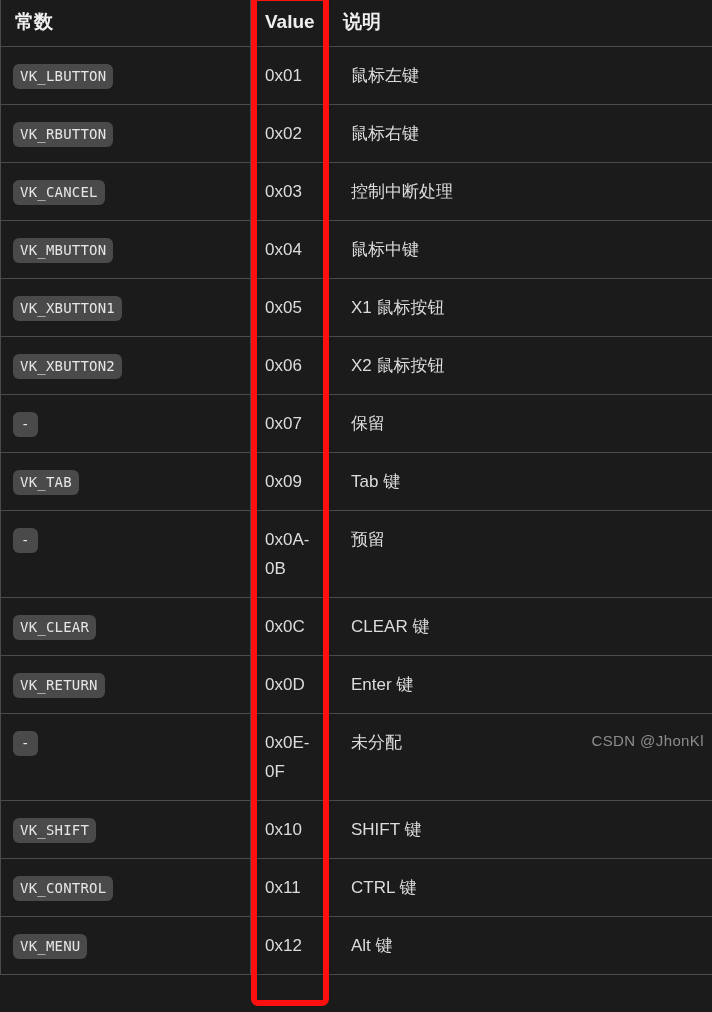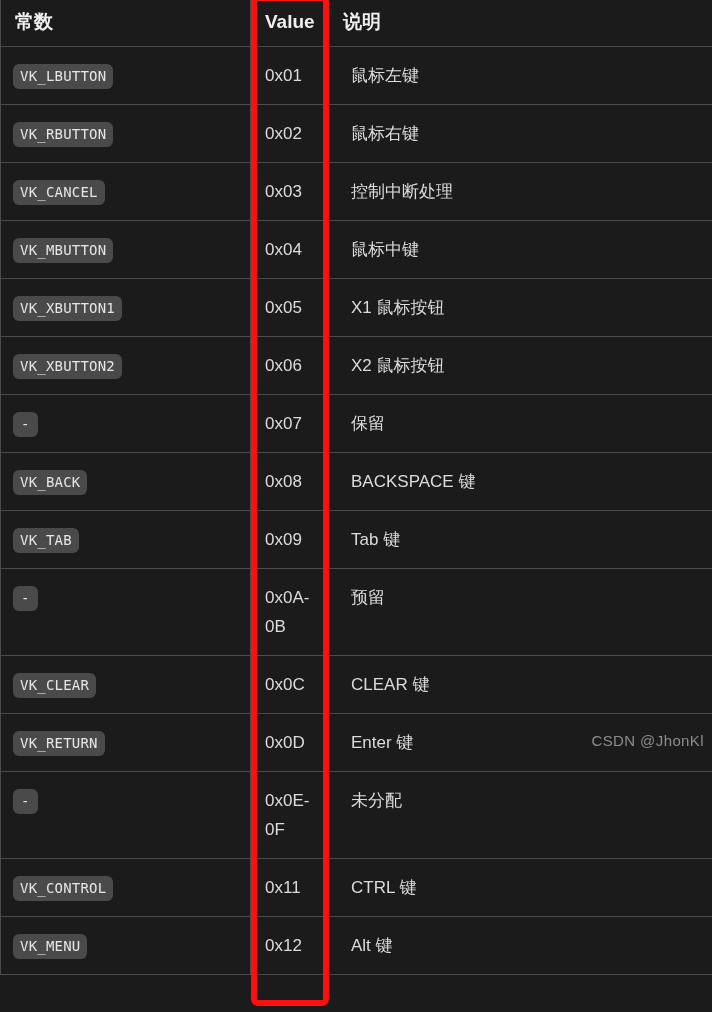--- a/index.html
+++ b/index.html
@@ -180,25 +180,20 @@
           <td class="cell-const"><code class="vk-code">VK_XBUTTON2</code></td>
           <td class="cell-value">0x06</td>
           <td class="cell-desc">X2 鼠标按钮</td>
         </tr>
         <tr>
           <td class="cell-const"><code class="vk-code dash">-</code></td>
           <td class="cell-value">0x07</td>
           <td class="cell-desc">保留</td>
         </tr>
         <tr>
-          <td class="cell-const"><code class="vk-code">VK_BACK</code></td>
-          <td class="cell-value">0x08</td>
-          <td class="cell-desc">BACKSPACE 键</td>
-        </tr>
-        <tr>
           <td class="cell-const"><code class="vk-code">VK_TAB</code></td>
           <td class="cell-value">0x09</td>
           <td class="cell-desc">Tab 键</td>
         </tr>
         <tr>
           <td class="cell-const"><code class="vk-code dash">-</code></td>
           <td class="cell-value">0x0A-0B</td>
           <td class="cell-desc">预留</td>
         </tr>
         <tr>
@@ -210,20 +205,25 @@
           <td class="cell-const"><code class="vk-code">VK_RETURN</code></td>
           <td class="cell-value">0x0D</td>
           <td class="cell-desc">Enter 键</td>
         </tr>
         <tr>
           <td class="cell-const"><code class="vk-code dash">-</code></td>
           <td class="cell-value">0x0E-0F</td>
           <td class="cell-desc">未分配</td>
         </tr>
         <tr>
+          <td class="cell-const"><code class="vk-code">VK_SHIFT</code></td>
+          <td class="cell-value">0x10</td>
+          <td class="cell-desc">SHIFT 键</td>
+        </tr>
+        <tr>
           <td class="cell-const"><code class="vk-code">VK_CONTROL</code></td>
           <td class="cell-value">0x11</td>
           <td class="cell-desc">CTRL 键</td>
         </tr>
         <tr>
           <td class="cell-const"><code class="vk-code">VK_MENU</code></td>
           <td class="cell-value">0x12</td>
           <td class="cell-desc">Alt 键</td>
         </tr>
       </tbody>

